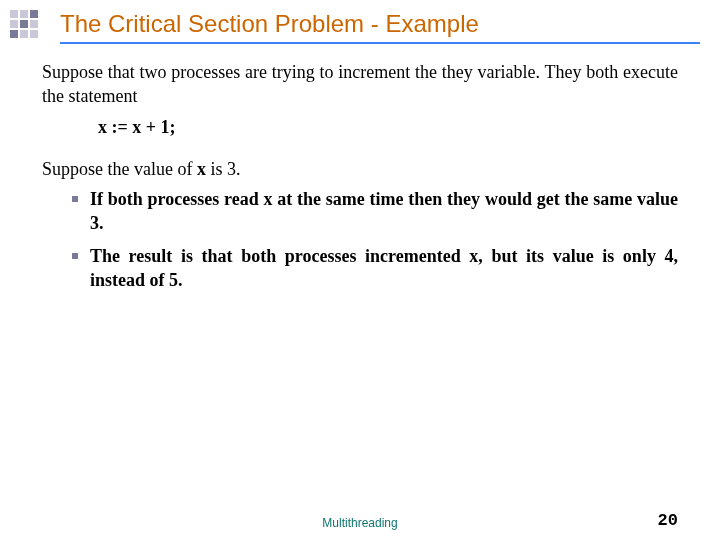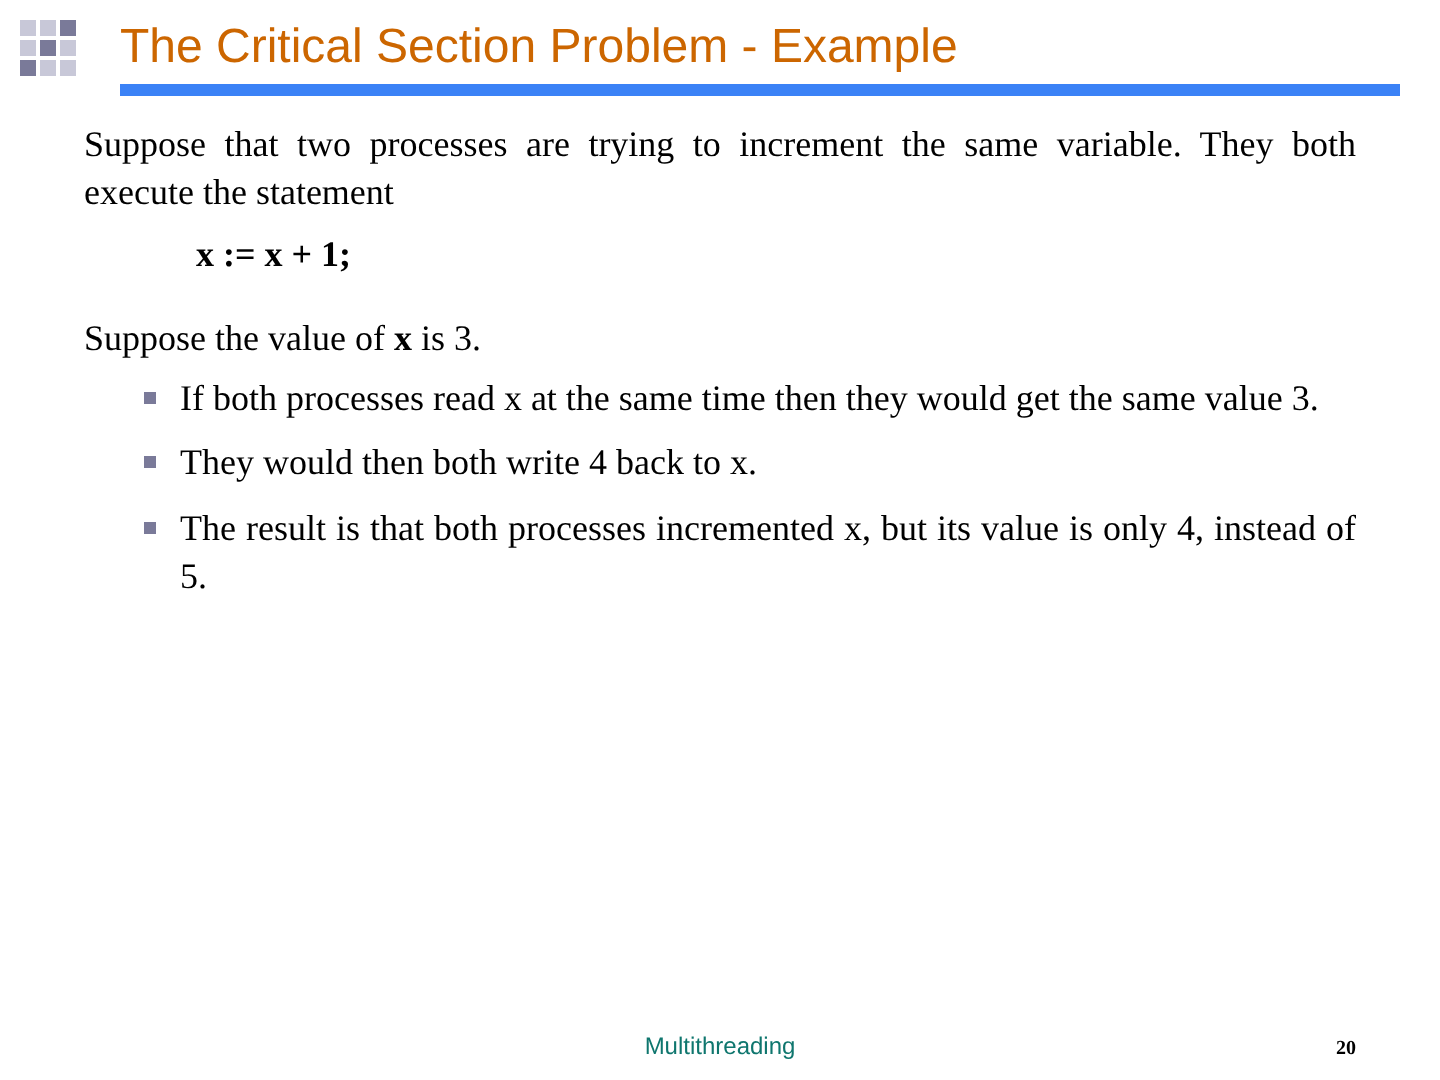--- a/index.html
+++ b/index.html
@@ -12,69 +12,68 @@
   .deco {
     position: absolute; top: 10px; left: 10px;
     display: grid; grid-template-columns: repeat(3, 8px);
     grid-auto-rows: 8px; gap: 2px;
   }
   .sq { width: 8px; height: 8px; background: #7a7a99; }
   .sq.lt { background: #c8c8d8; }
   .title {
     position: absolute; top: 10px; left: 60px; right: 20px;
     font-family: Arial, sans-serif; font-size: 24px;
-    color: #cc6600; border-bottom: 6px solid #3b82f6;
+    color: #cc6600; border-bottom: 2px solid #3b82f6;
     padding-bottom: 4px;
   }
   .content {
     position: absolute; top: 60px; left: 42px; right: 42px;
     font-size: 18px; line-height: 1.35;
   }
   .para { text-align: justify; margin-bottom: 6px; }
   .code { font-weight: bold; margin: 4px 0 18px 56px; }
-  ul { list-style: none; margin: 6px 0 0 30px; }
+  ul { list-style: none; margin: 6px 0 0 30px; font-weight: bold; }
   li { position: relative; text-align: justify; padding-left: 18px; margin-bottom: 8px; }
   li::before {
     content: ""; position: absolute; left: 0; top: 9px;
     width: 6px; height: 6px; background: #7a7a99;
   }
   .footer {
     position: absolute; bottom: 10px; left: 0; right: 0;
     font-family: Arial, sans-serif; font-size: 12px; color: #0f766e;
     text-align: center;
   }
   .pagenum {
     position: absolute; right: 42px; bottom: 10px;
-    font-family: Liberation Serif, serif; font-size: 10px; font-weight: bold;
+    font-family: Liberation Mono, monospace; font-size: 17px; font-weight: bold;
   }
 </style>
 </head>
 <body>
 
 <div class="deco">
   <div class="sq lt"></div>
     <div class="sq lt"></div>
     <div class="sq"></div>
   <div class="sq lt"></div>
     <div class="sq"></div>
     <div class="sq lt"></div>
   <div class="sq"></div>
     <div class="sq lt"></div>
     <div class="sq lt"></div>
 </div>
 
 <div class="title">The Critical Section Problem - Example</div>
 
 <div class="content">
-  <p class="para">Suppose that two processes are trying to increment the same variable. They both execute the statement</p>
+  <p class="para">Suppose that two processes are trying to increment the they variable. They both execute the statement</p>
   <p class="code">x := x + 1;</p>
   <p class="para">
     <span>Suppose the value of </span><b>x</b><span> is 3.</span>
   </p>
   <ul>
     <li>If both processes read x at the same time then they would get the same value 3.</li>
-    <li>They would then both write 4 back to x.</li>
     <li>The result is that both processes incremented x, but its value is only 4, instead of 5.</li>
   </ul>
 </div>
 
 <div class="footer">Multithreading</div>
 <div class="pagenum">20</div>
 
 </body></html>

